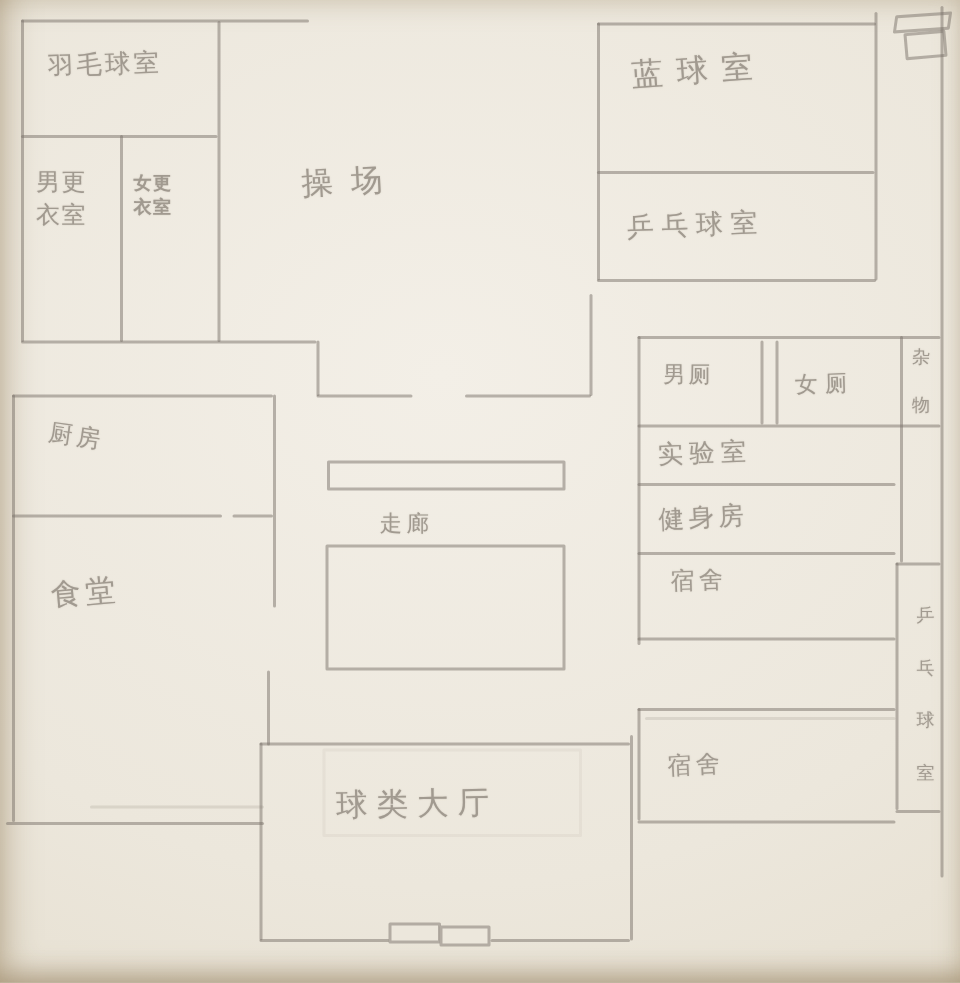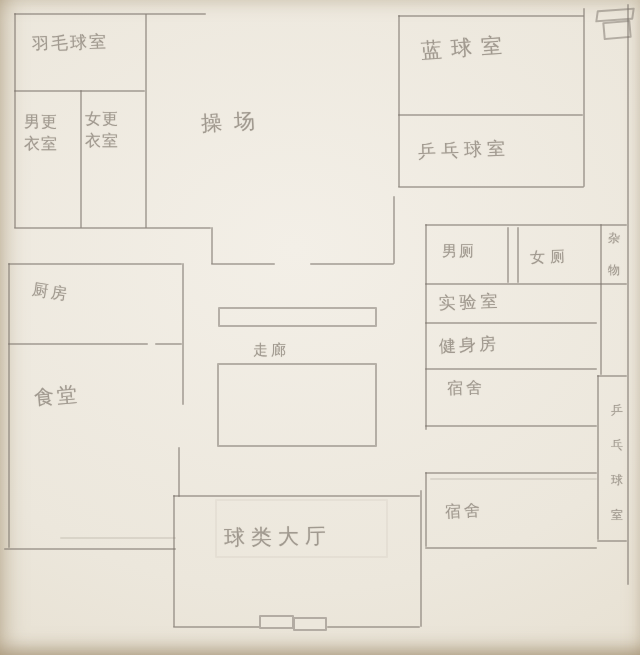--- a/index.html
+++ b/index.html
@@ -97,21 +97,21 @@
   <div>
     <div class="box" style="left:596px;top:9px;width:34px;height:8px;transform:rotate(-4deg) skewX(-12deg);"></div>
     <div class="box" style="left:603px;top:21px;width:24px;height:14px;transform:rotate(-5deg);"></div>
   </div>
 
   <div class="lbl" style="left:70px;top:44px;font-size:17px;letter-spacing:2px;transform:translate(-50%,-50%) rotate(-2deg);">羽毛球室</div>
 
   <div class="lbl" style="left:41px;top:133px;font-size:16px;letter-spacing:1px;">男更
 衣室</div>
 
-  <div class="lbl" style="left:102px;top:130px;font-size:16px;letter-spacing:1px;">女更
+  <div class="lbl" style="left:102px;top:130px;font-size:12px;letter-spacing:1px;font-weight:bold;">女更
 衣室</div>
 
   <div class="lbl" style="left:234px;top:122px;font-size:21px;letter-spacing:12px;transform:translate(-50%,-50%) rotate(-3deg);">操场</div>
 
   <div class="lbl" style="left:466px;top:48px;font-size:21px;letter-spacing:9px;transform:translate(-50%,-50%) rotate(-4deg);">蓝球室</div>
 
   <div class="lbl" style="left:464px;top:150px;font-size:18px;letter-spacing:5px;transform:translate(-50%,-50%) rotate(-2deg);">乒乓球室</div>
 
   <div class="lbl" style="left:459px;top:251px;font-size:15px;letter-spacing:2px;">男厕</div>
 

